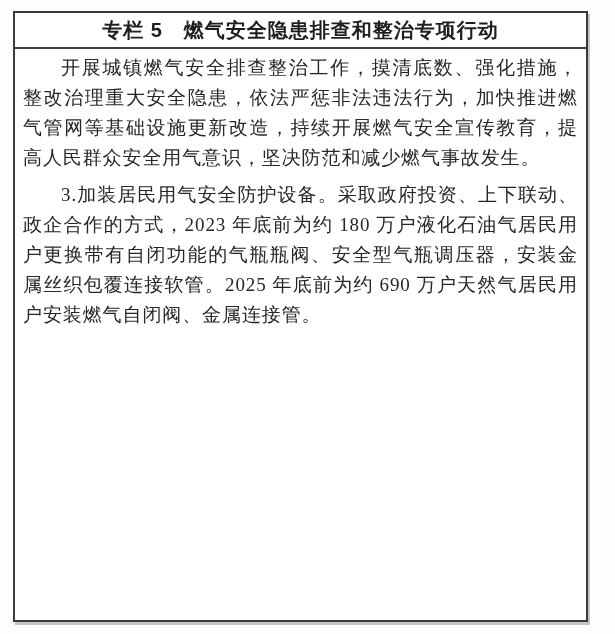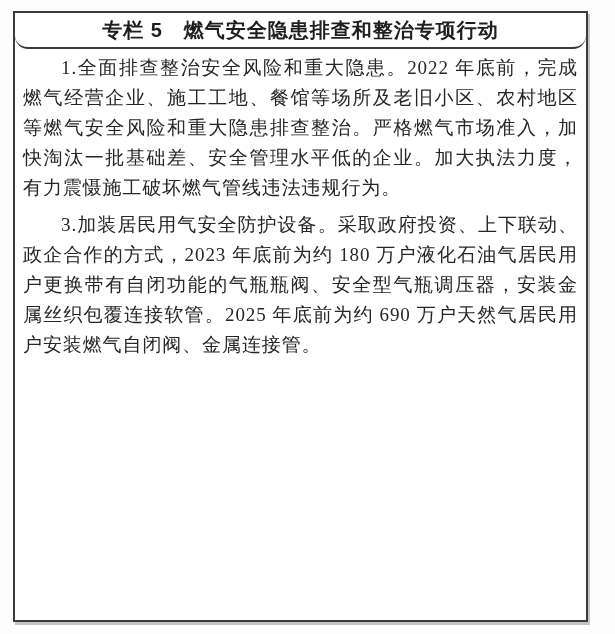--- a/index.html
+++ b/index.html
@@ -26,21 +26,20 @@
   }
   .box-title{
     height:34px;
     border-bottom:2px solid var(--border-color);
     display:flex;align-items:center;justify-content:center;
     font-family:"Liberation Sans","DejaVu Sans",sans-serif;
     font-weight:bold;
     font-size:20px;
     letter-spacing:1px;
     color:#1e1e1e;
-    border-radius:13px;
   }
   .box-body{
     padding:4px 8px 6px 8px;
   }
   .box-body p{
     margin:0;
     font-size:19px;
     line-height:30px;
     letter-spacing:0.9px;
     text-indent:2em;
@@ -51,18 +50,18 @@
     margin-top:7px;
   }
 </style>
 </head>
 <body>
 
 <div class="page">
   <div class="callout-box">
     <div class="box-title">专栏 5　燃气安全隐患排查和整治专项行动</div>
     <div class="box-body">
-      <p>1.全面排查整治安全风险和重大隐患。2022 年底前，完成燃气经营企业、施工工地、餐馆等场所及老旧小区、农村地区等燃气安全风险和重大隐患排查整治。严格燃气市场准入，加快淘汰一批基础差、安全管理水平低的企业。加大执法力度，有力震慑施工破坏燃气管线违法违规行为。</p>
+      <p>开展城镇燃气安全排查整治工作，摸清底数、强化措施，整改治理重大安全隐患，依法严惩非法违法行为，加快推进燃气管网等基础设施更新改造，持续开展燃气安全宣传教育，提高人民群众安全用气意识，坚决防范和减少燃气事故发生。</p>
       <p>3.加装居民用气安全防护设备。采取政府投资、上下联动、政企合作的方式，2023 年底前为约 180 万户液化石油气居民用户更换带有自闭功能的气瓶瓶阀、安全型气瓶调压器，安装金属丝织包覆连接软管。2025 年底前为约 690 万户天然气居民用户安装燃气自闭阀、金属连接管。</p>
 
     </div>
   </div>
 </div>
 
 </body></html>

